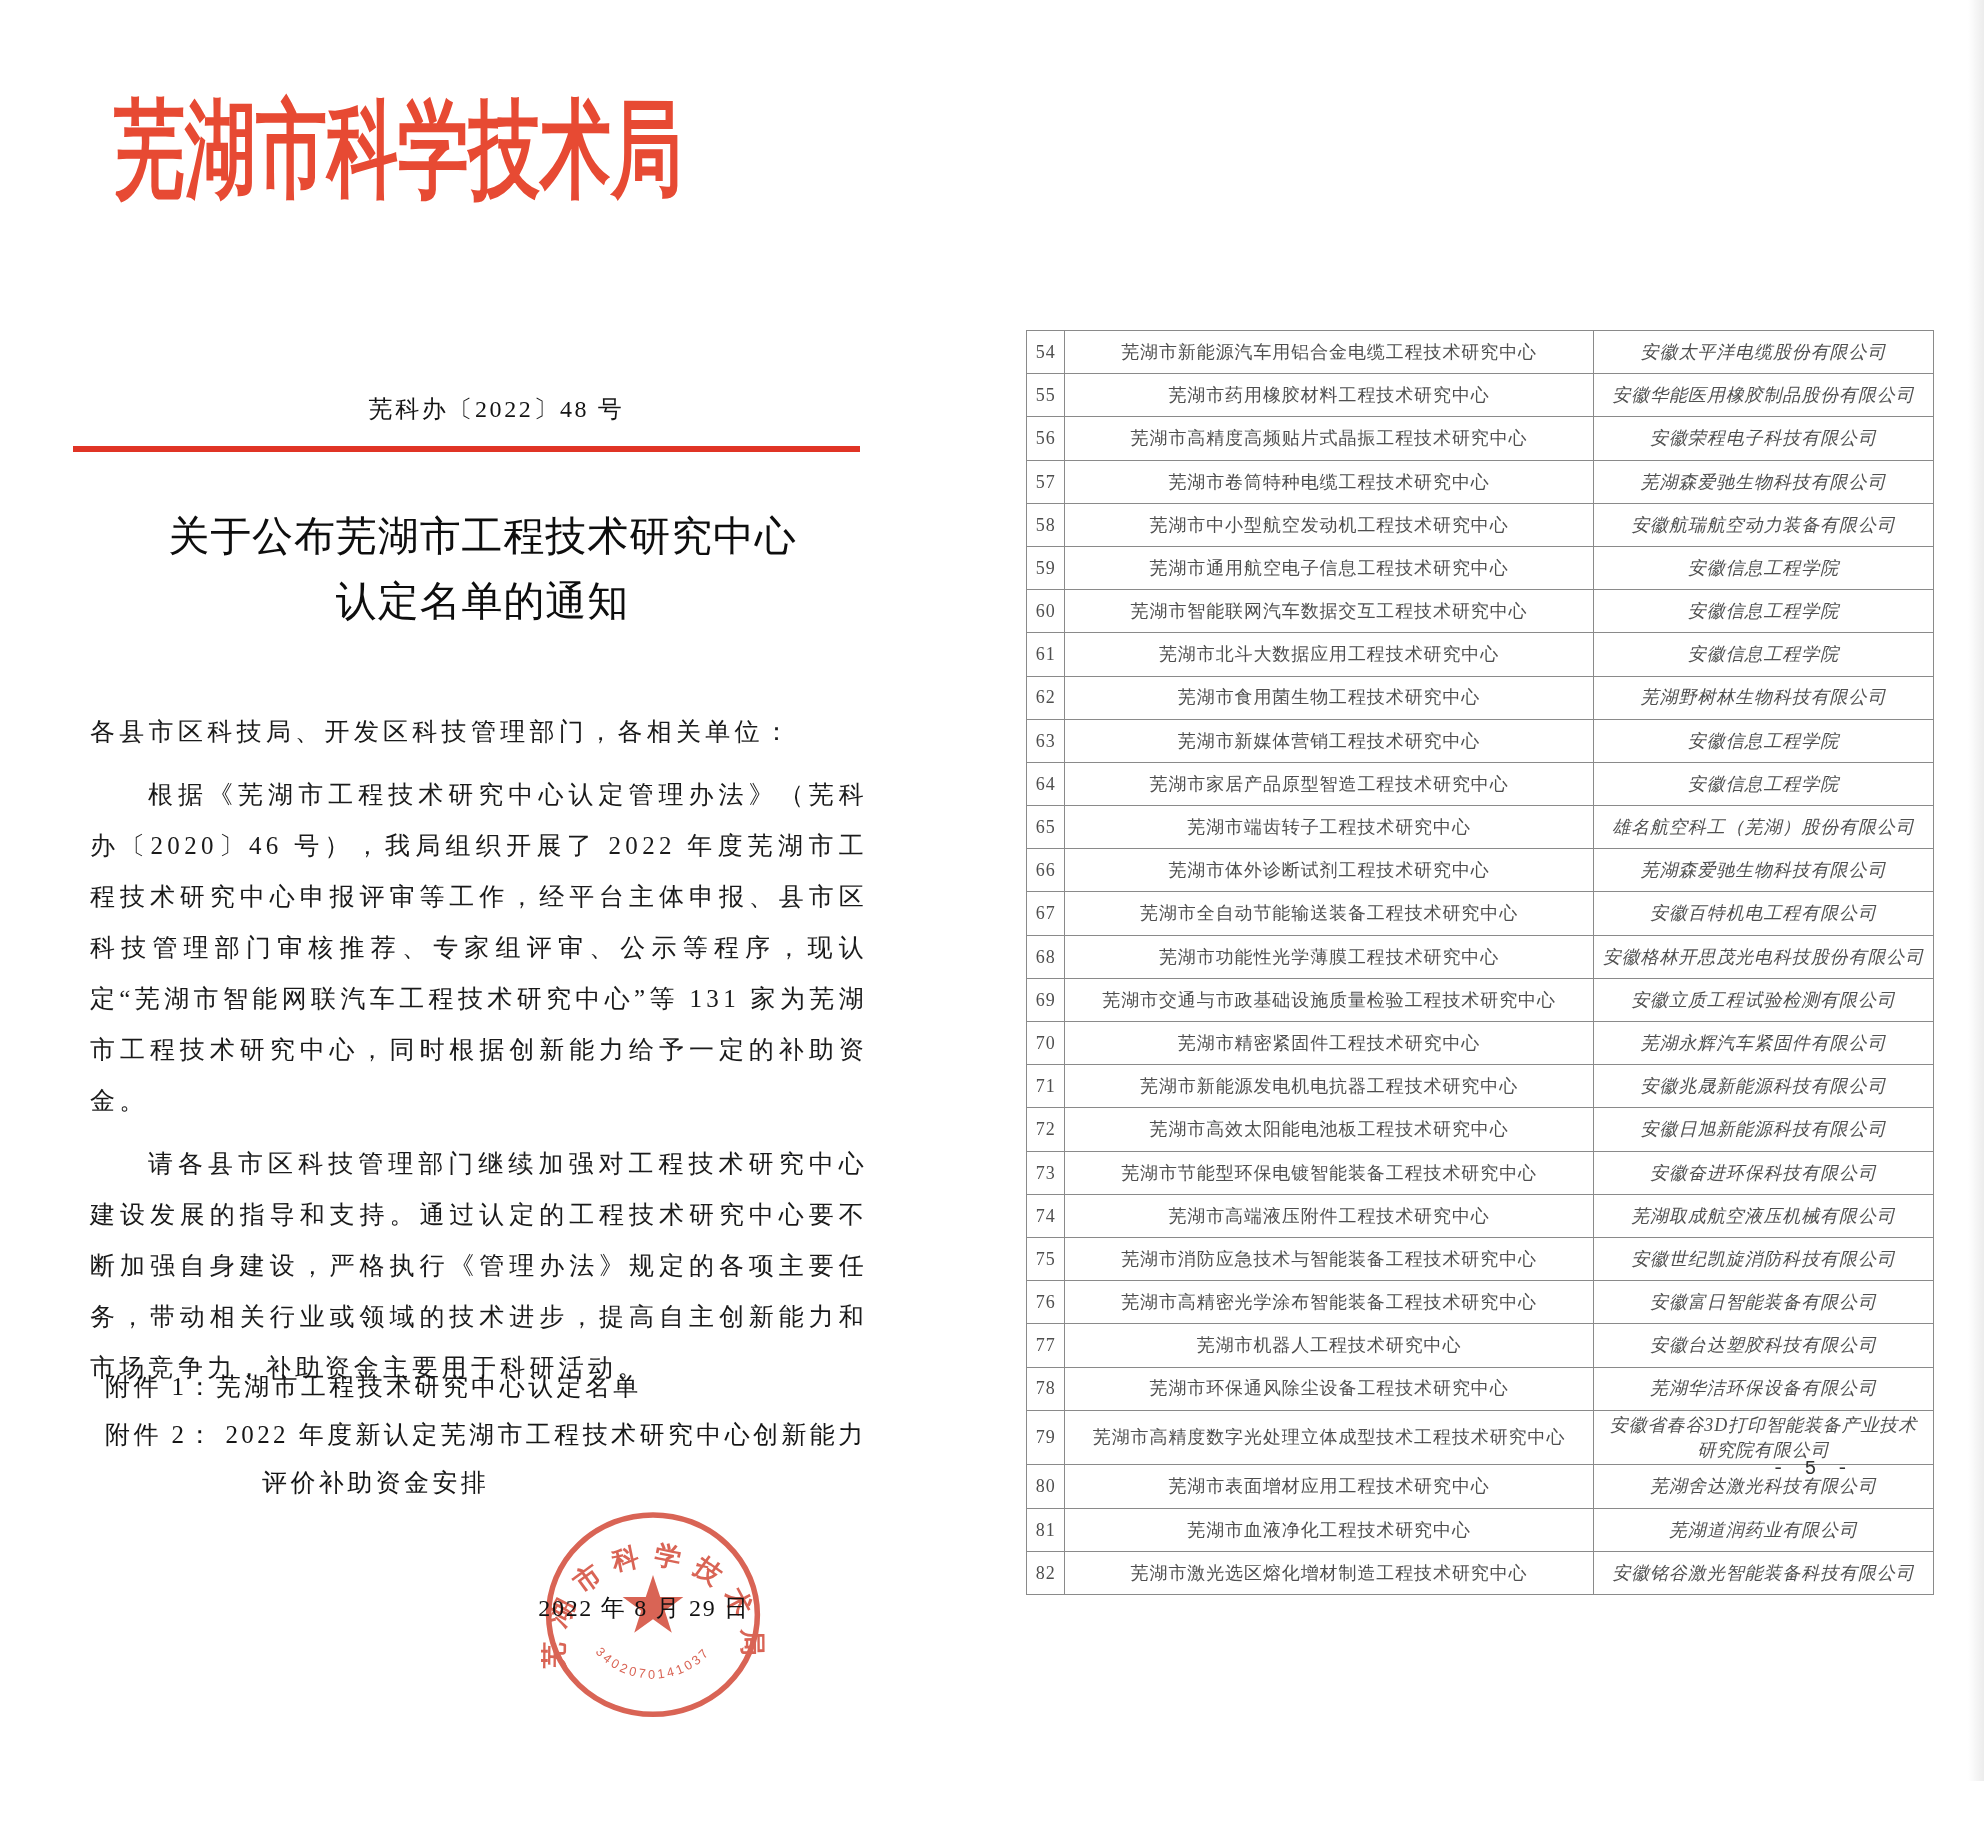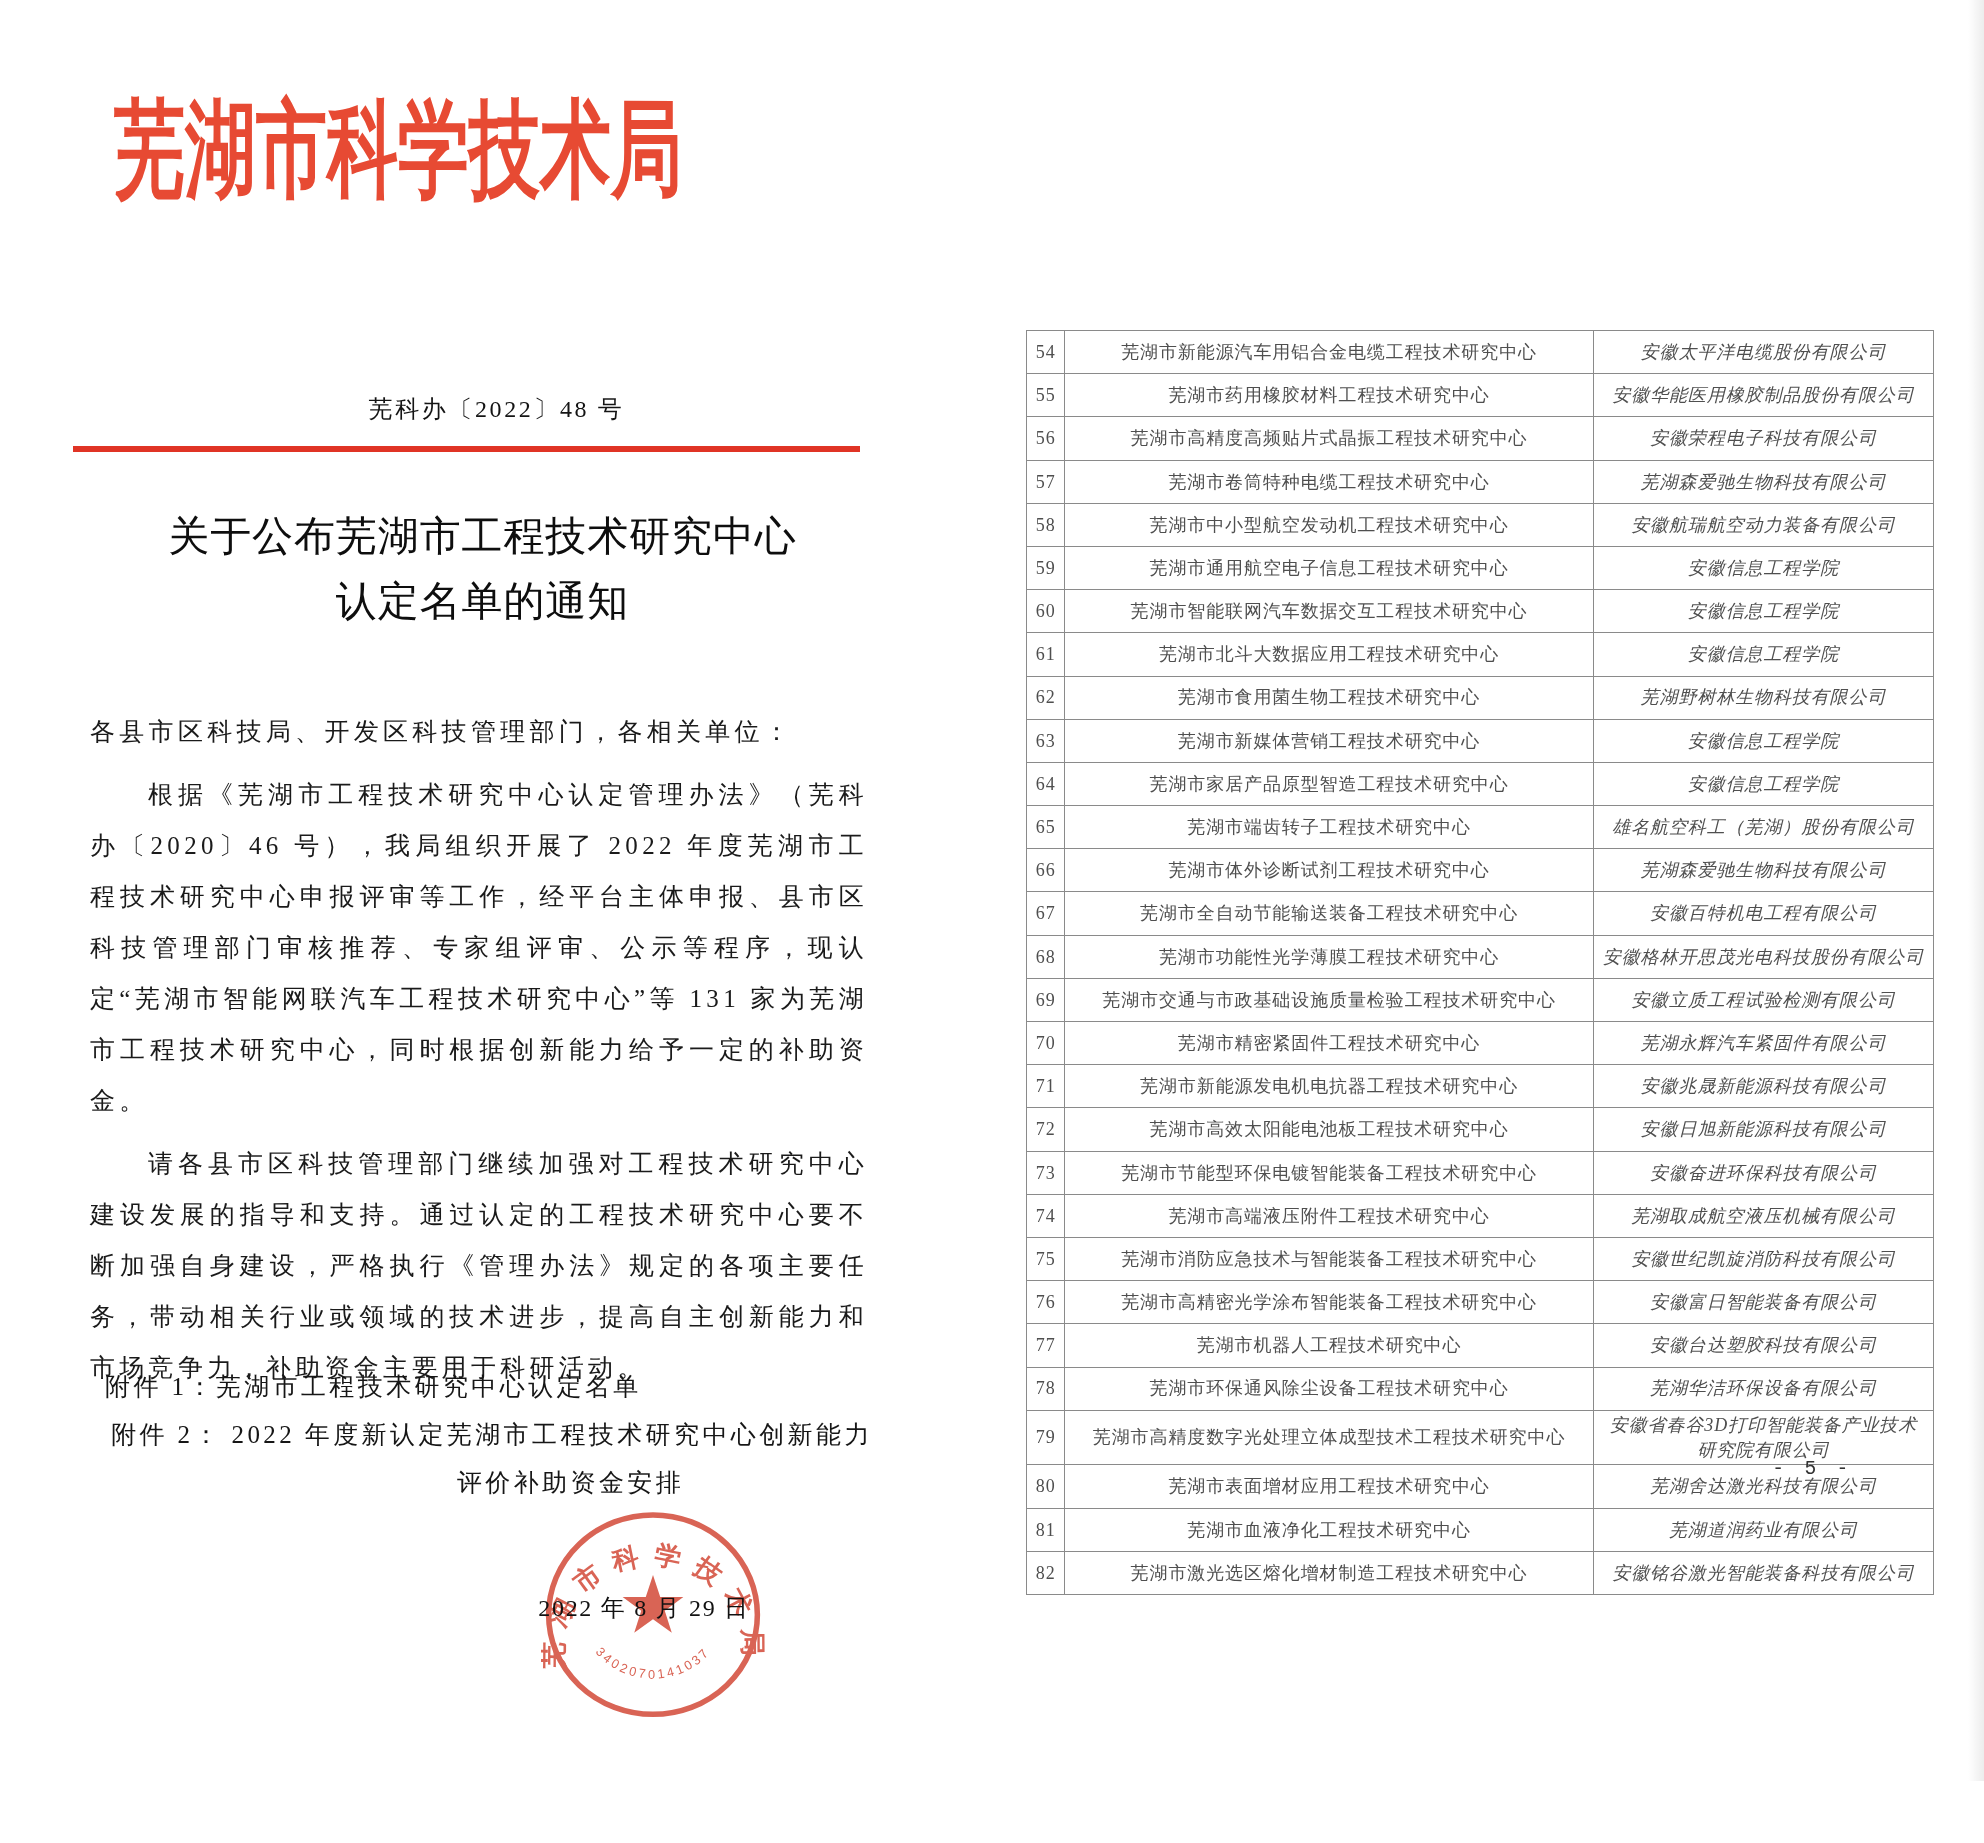--- a/index.html
+++ b/index.html
@@ -30,21 +30,21 @@
     font-size:25px;line-height:51px;letter-spacing:4.3px;
     text-align:justify;color:#1a1a1a;
   }
   .body-text p{margin:12px;text-indent:58px;}
   .body-text .salutation{text-indent:0;}
   .attachments{
     position:absolute;left:105px;top:1363px;width:774px;
     font-size:25px;line-height:48px;letter-spacing:3.4px;color:#161616;text-align:left;
   }
   .attachments .att{margin:0;}
-  .attachments .att2{padding-left:157px;text-indent:-157px;text-align:center;}
+  .attachments .att2{padding-left:157px;text-indent:-157px;}
   .issue-date{
     position:absolute;left:503px;top:1592px;width:282px;text-align:center;
     font-size:24px;letter-spacing:1.7px;color:#111;white-space:nowrap;z-index:3;
   }
   .seal{position:absolute;left:541px;top:1509px;width:224px;height:213px;z-index:2;opacity:.88;}
   
   .center-table{
     position:absolute;left:1026px;top:330px;width:870px;
     border-collapse:collapse;table-layout:fixed;
     font-size:18px;color:#4f4f4f;letter-spacing:0.9px;line-height:1.35;

